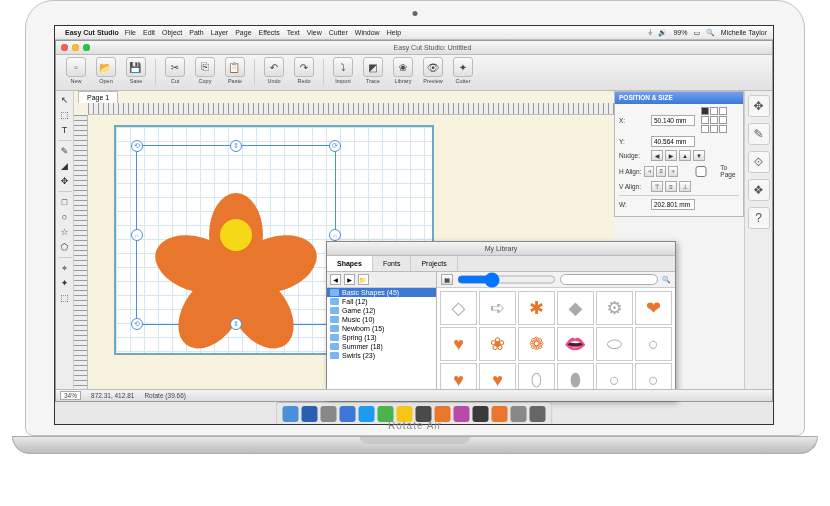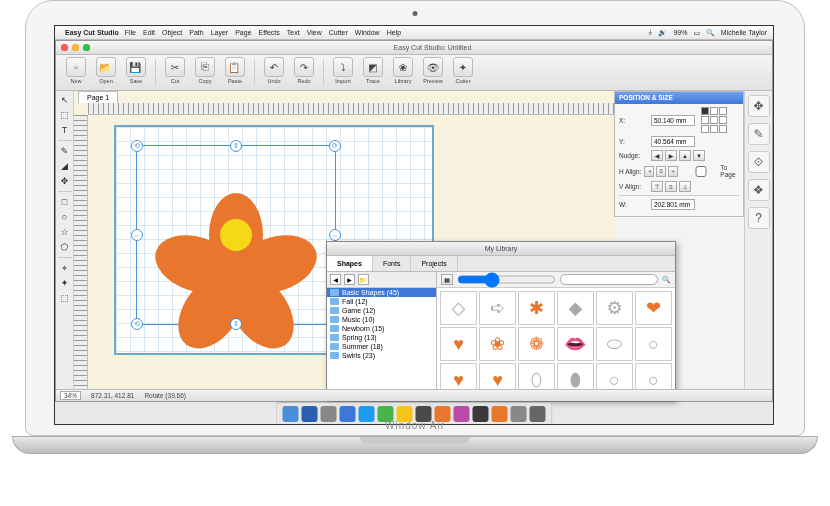--- a/index.html
+++ b/index.html
@@ -389,18 +389,18 @@
           <div class="di" style="background: rgb(74, 74, 74);"></div>
           <div class="di" style="background: rgb(232, 118, 44);"></div>
           <div class="di" style="background: rgb(184, 74, 168);"></div>
           <div class="di" style="background: rgb(58, 58, 58);"></div>
           <div class="di" style="background: rgb(232, 118, 44);"></div>
           <div class="di" style="background: rgb(136, 136, 136);"></div>
           <div class="di" style="background: rgb(102, 102, 102);"></div>
         </div>
 
     </div>
-    <span class="mba-label">Window Air</span>
+    <span class="mba-label">Rotate Air</span>
   </div>
   <div class="base">
       <div class="notch"></div>
     </div>
 </div>
 
 </body></html>

